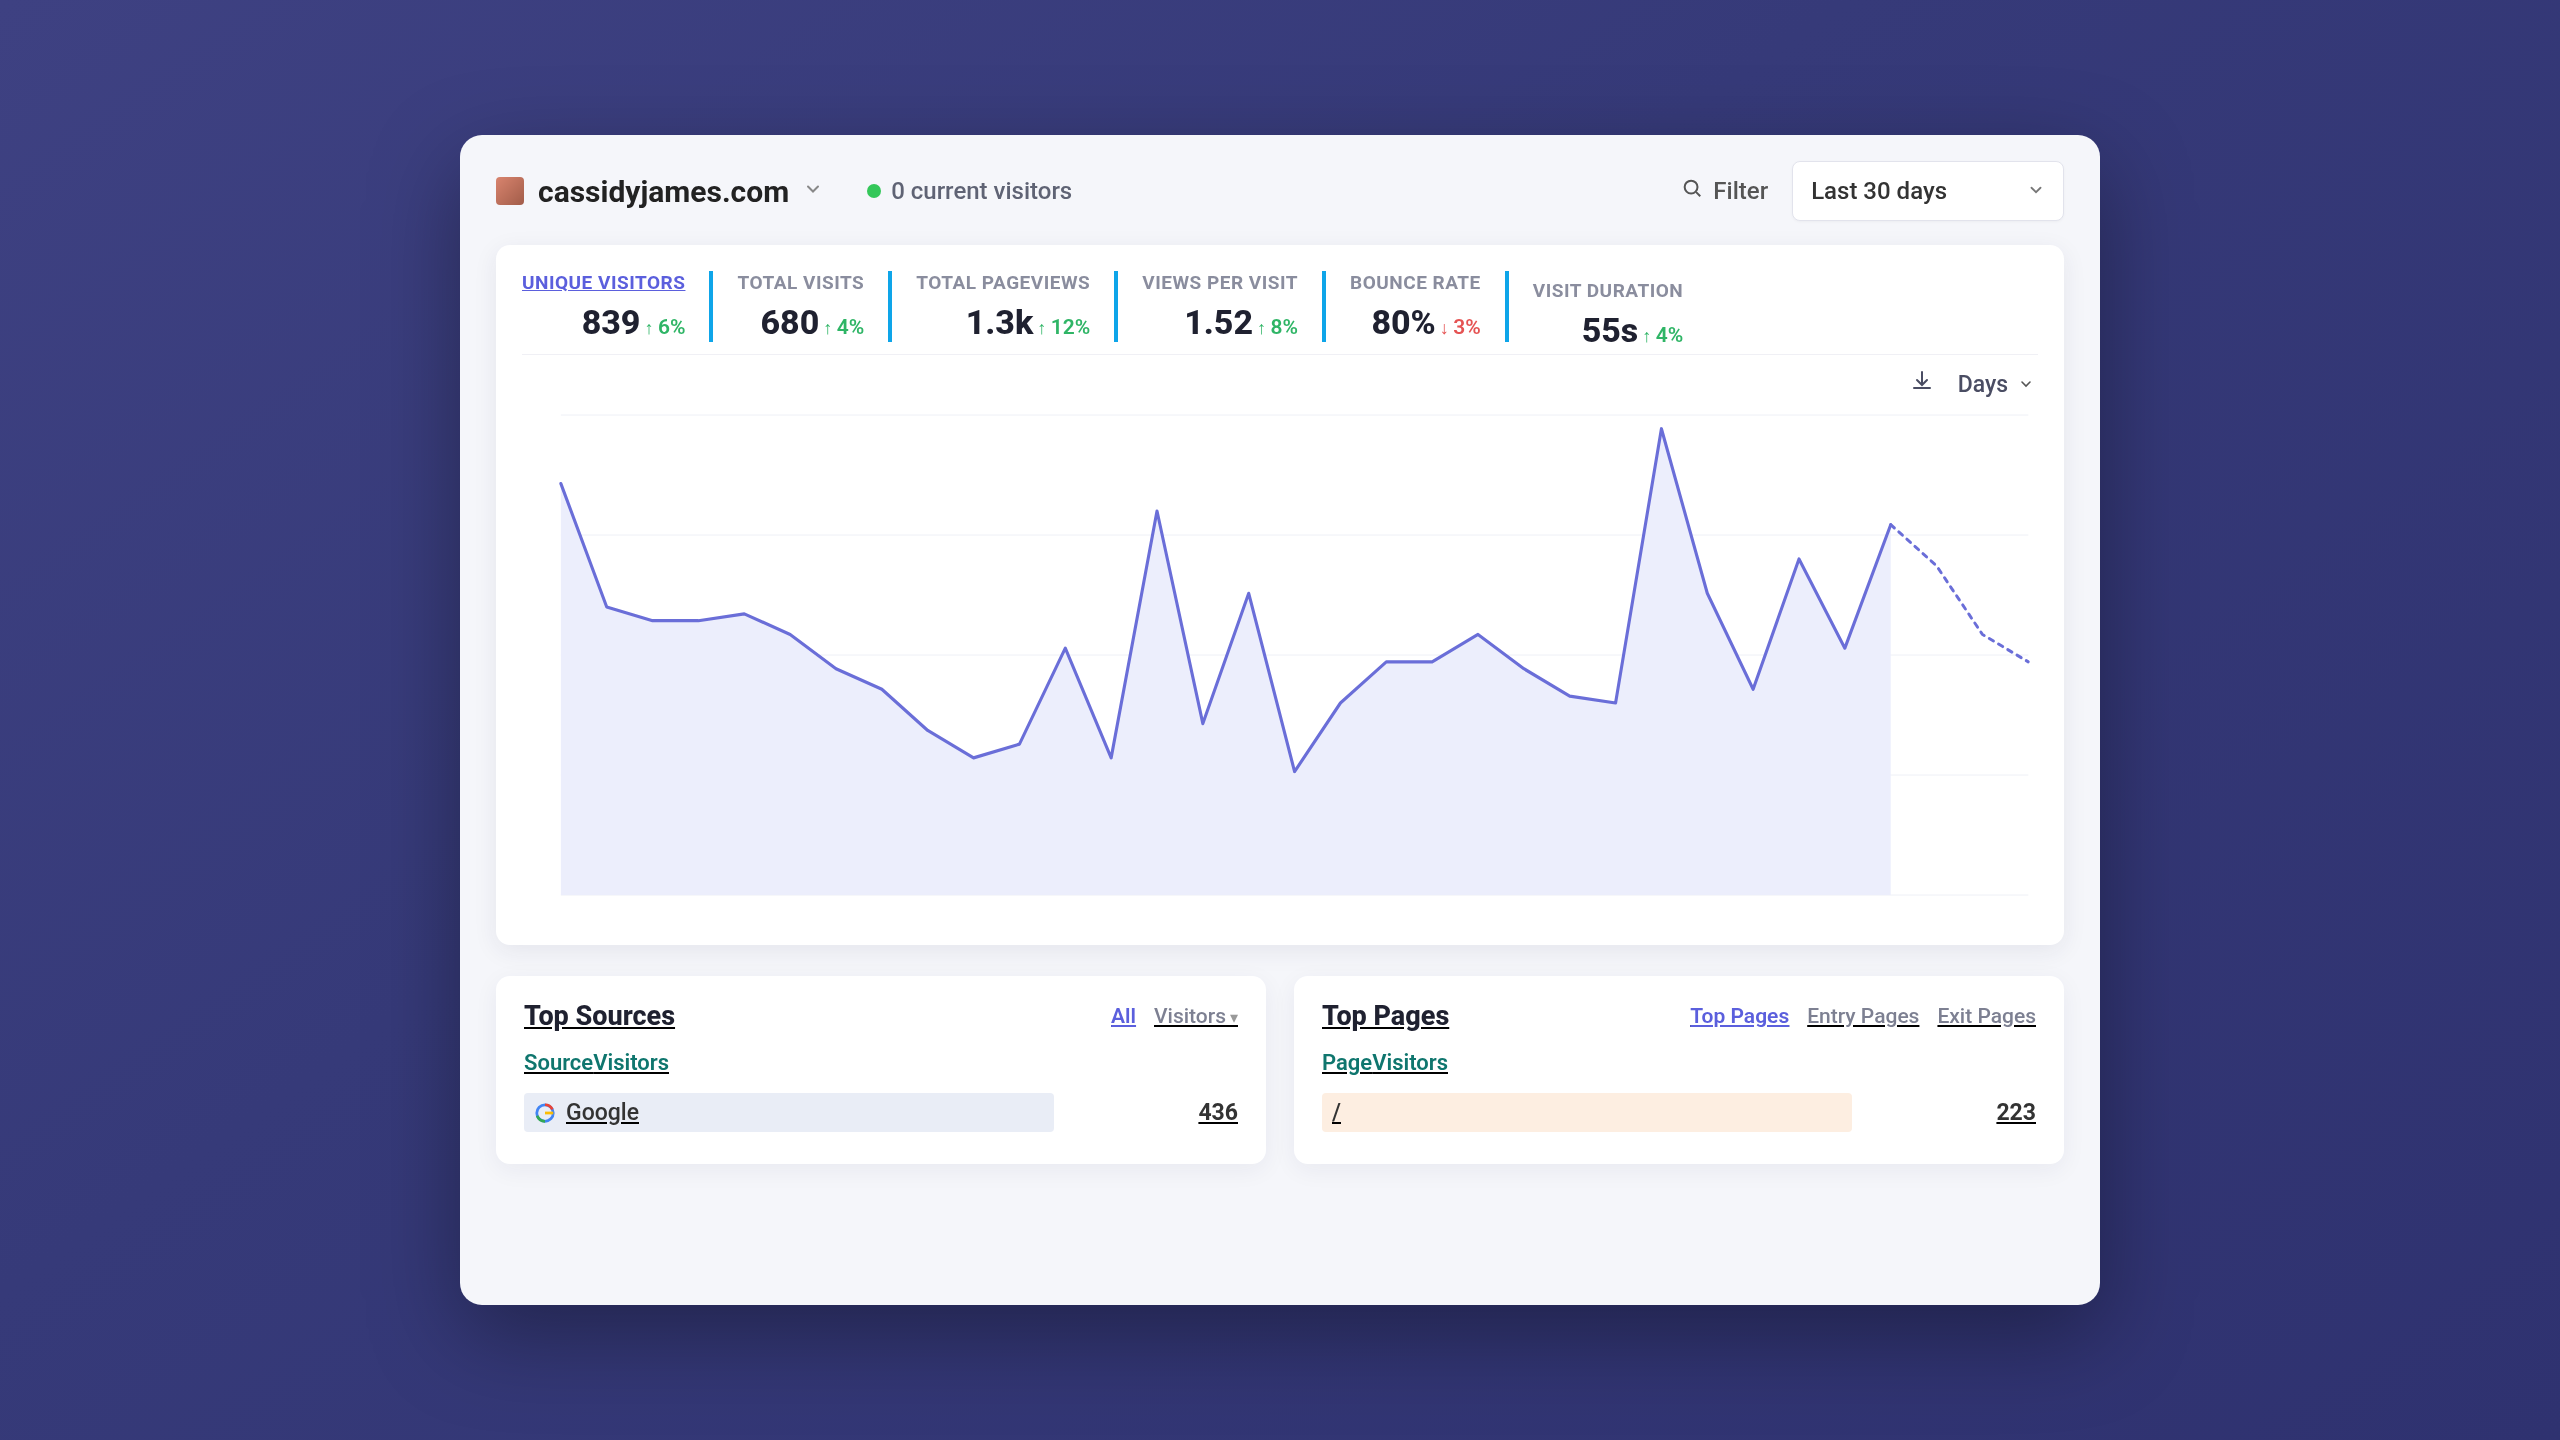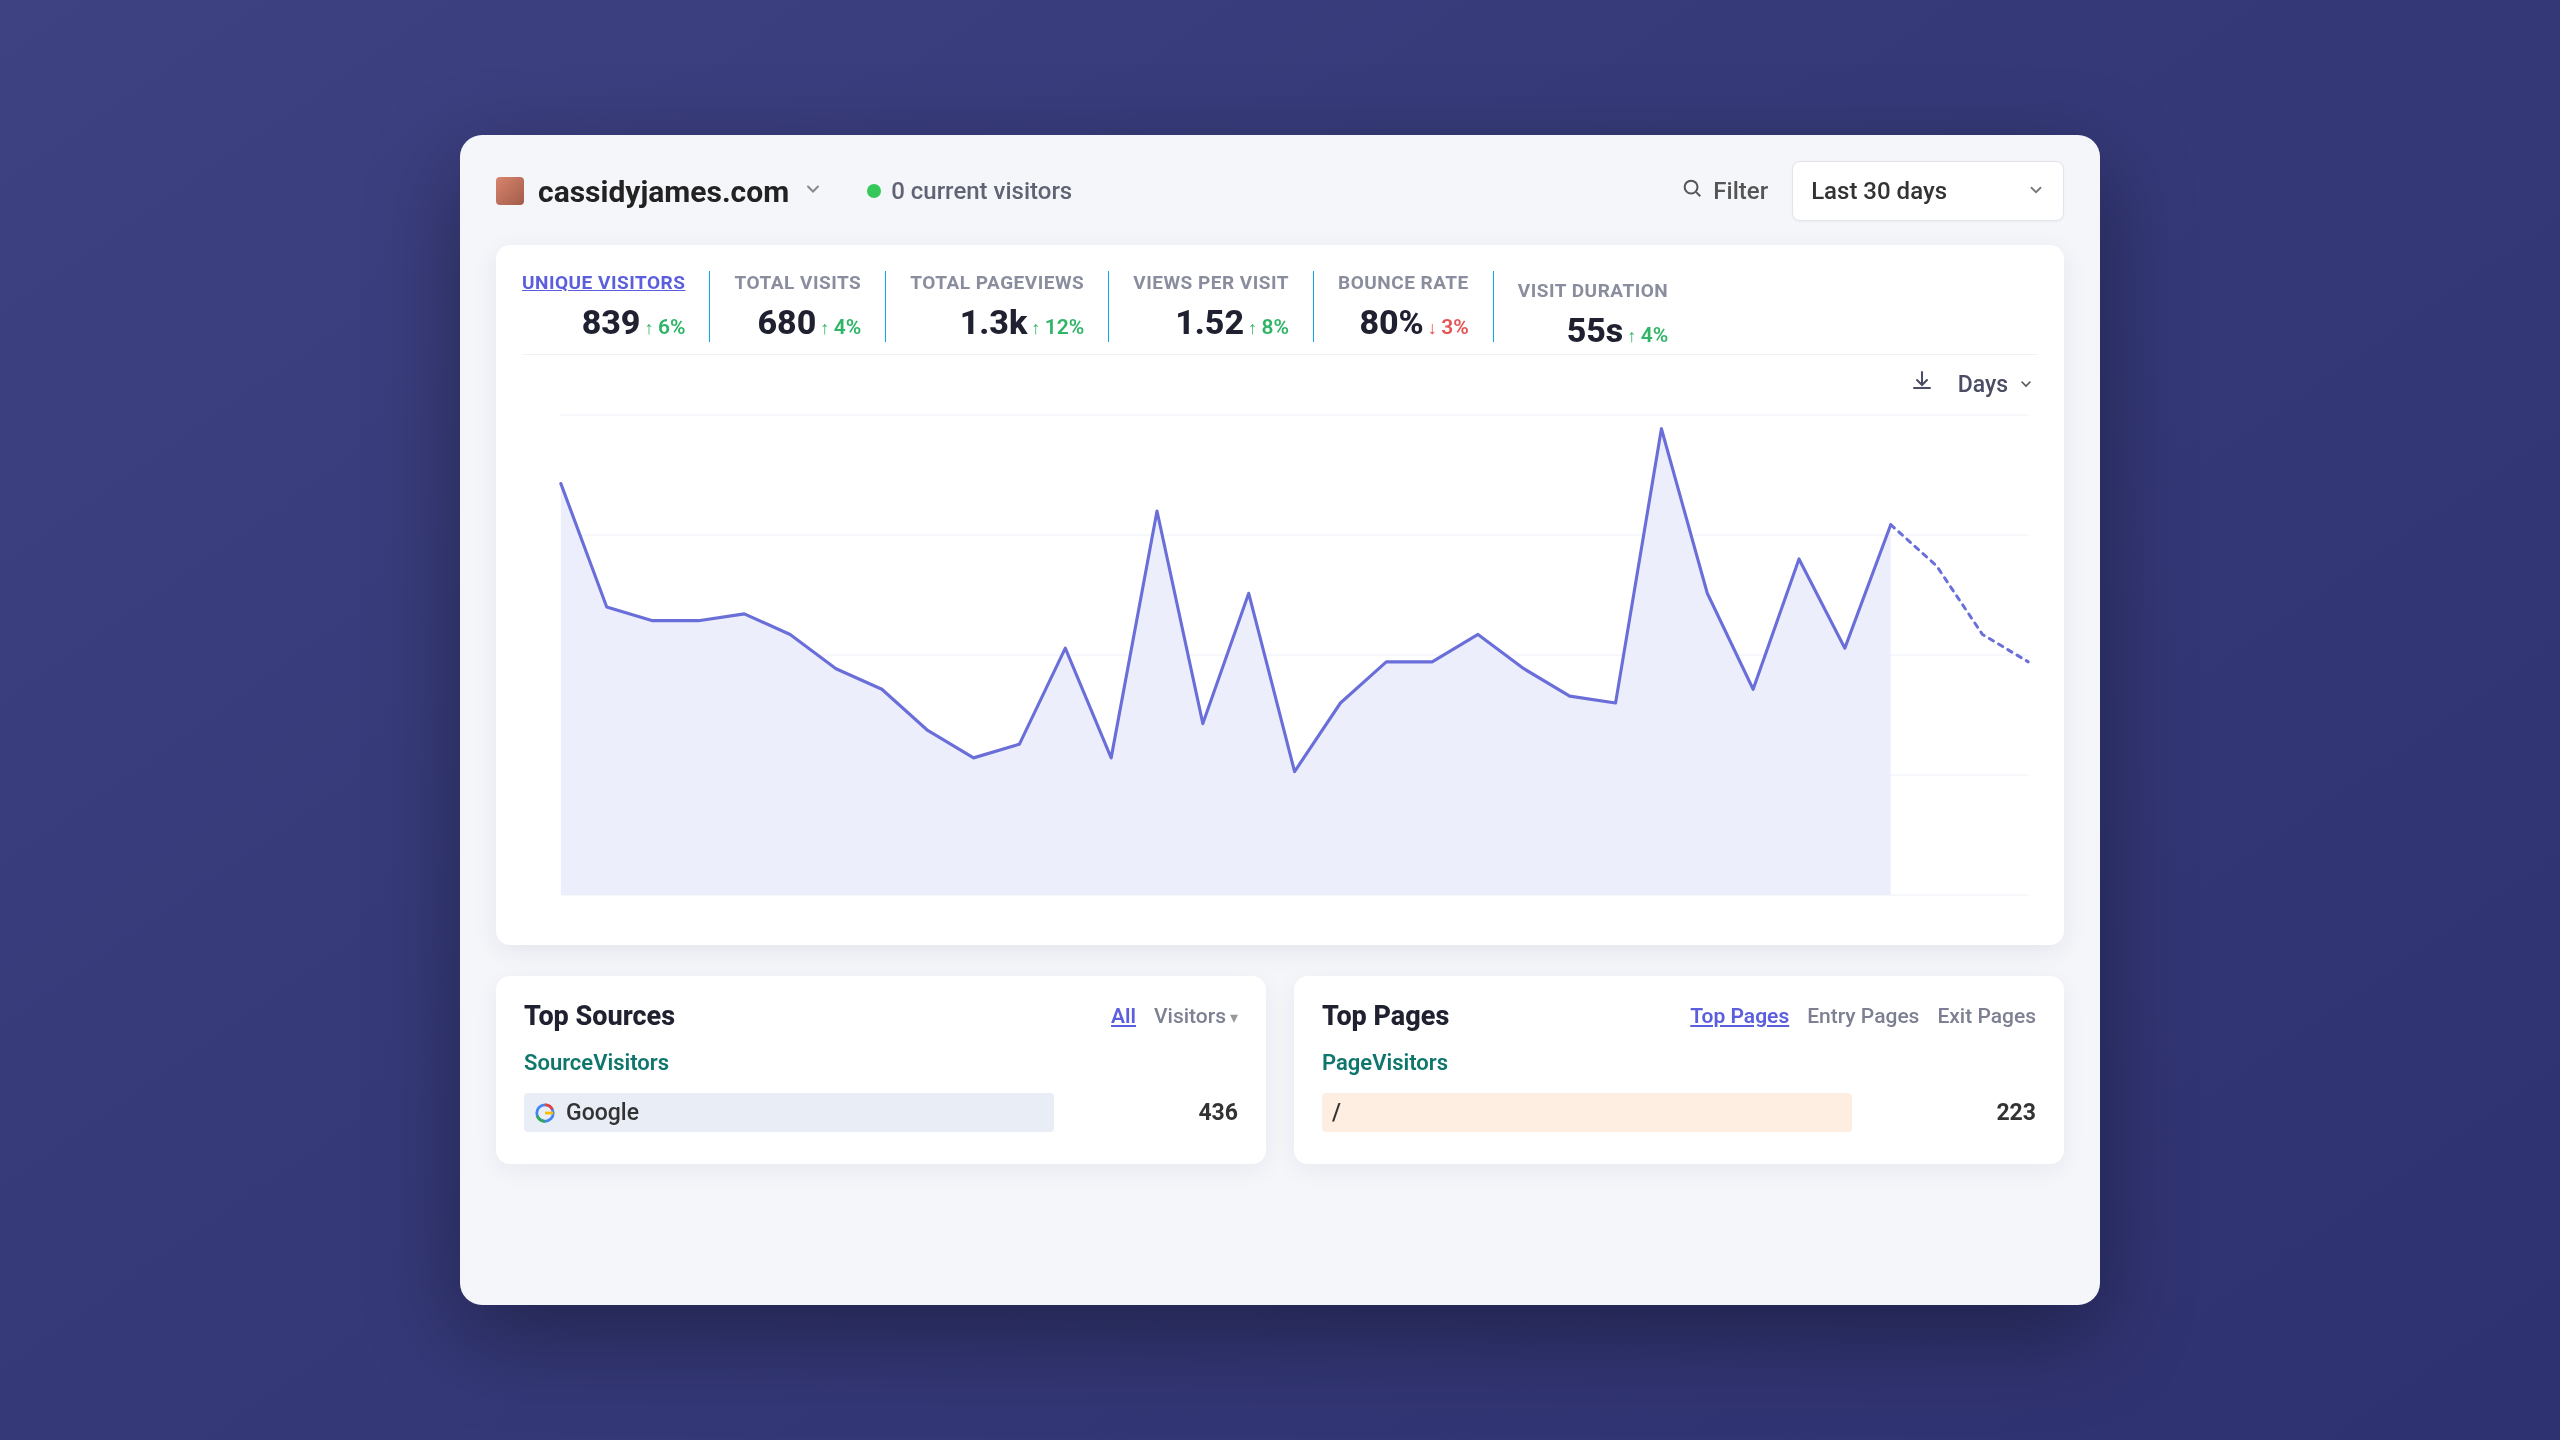--- a/index.html
+++ b/index.html
@@ -95,21 +95,21 @@
     box-shadow: 0 6px 24px rgba(40,40,80,.08);
     padding: 26px 26px 10px 26px;
   }
   .metrics-row {
     display: flex; align-items: flex-start;
     border-bottom: 1px solid #f0f0f5;
     padding-bottom: 4px;
   }
   .metric {
     padding: 0 24px;
-    border-right: 1px solid #0ea5e9;
+    border-right: 4px solid #0ea5e9;
     cursor: pointer;
   }
   .metric:first-child { padding-left: 0; }
   .metric:last-child { border-right: none; margin-top: 8px; }
   .metric-label {
     font-size: 19px; font-weight: 700; letter-spacing: .5px;
     color: #8a8d9e; text-transform: uppercase;
     white-space: nowrap; margin-bottom: 8px;
   }
   .metric.active .metric-label { color: #5b5fdd; text-decoration: underline; }
@@ -131,21 +131,21 @@
     align-items: center; gap: 10px; font-weight: 500;
   }
 
   .chart-surface {
     width: 100%; height: 530px; position: relative;
   }
   .chart-surface svg { width: 100%; height: 100%; }
 
   
   .bottom-row {
-    display: flex; gap: 28px; padding: 1px 36px;
+    display: flex; gap: 28px; padding: 1px 36px; text-decoration: underline;
   }
   .panel {
     flex: 1; background: #fff; border-radius: 14px;
     box-shadow: 0 6px 24px rgba(40,40,80,.06);
     padding: 24px 28px;
   }
   .panel-head {
     display: flex; align-items: center; margin-bottom: 12px;
   }
   .panel-title { font-size: 27px; font-weight: 800; color: #1f2130; }

